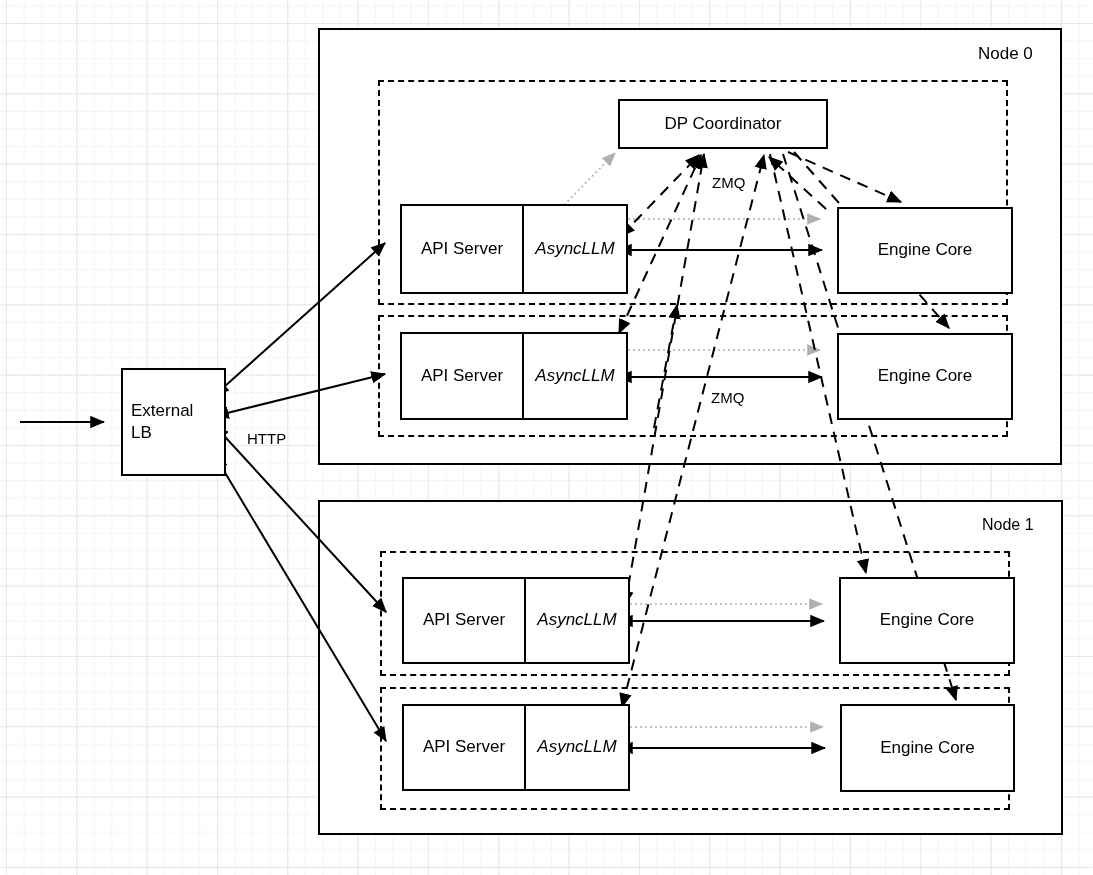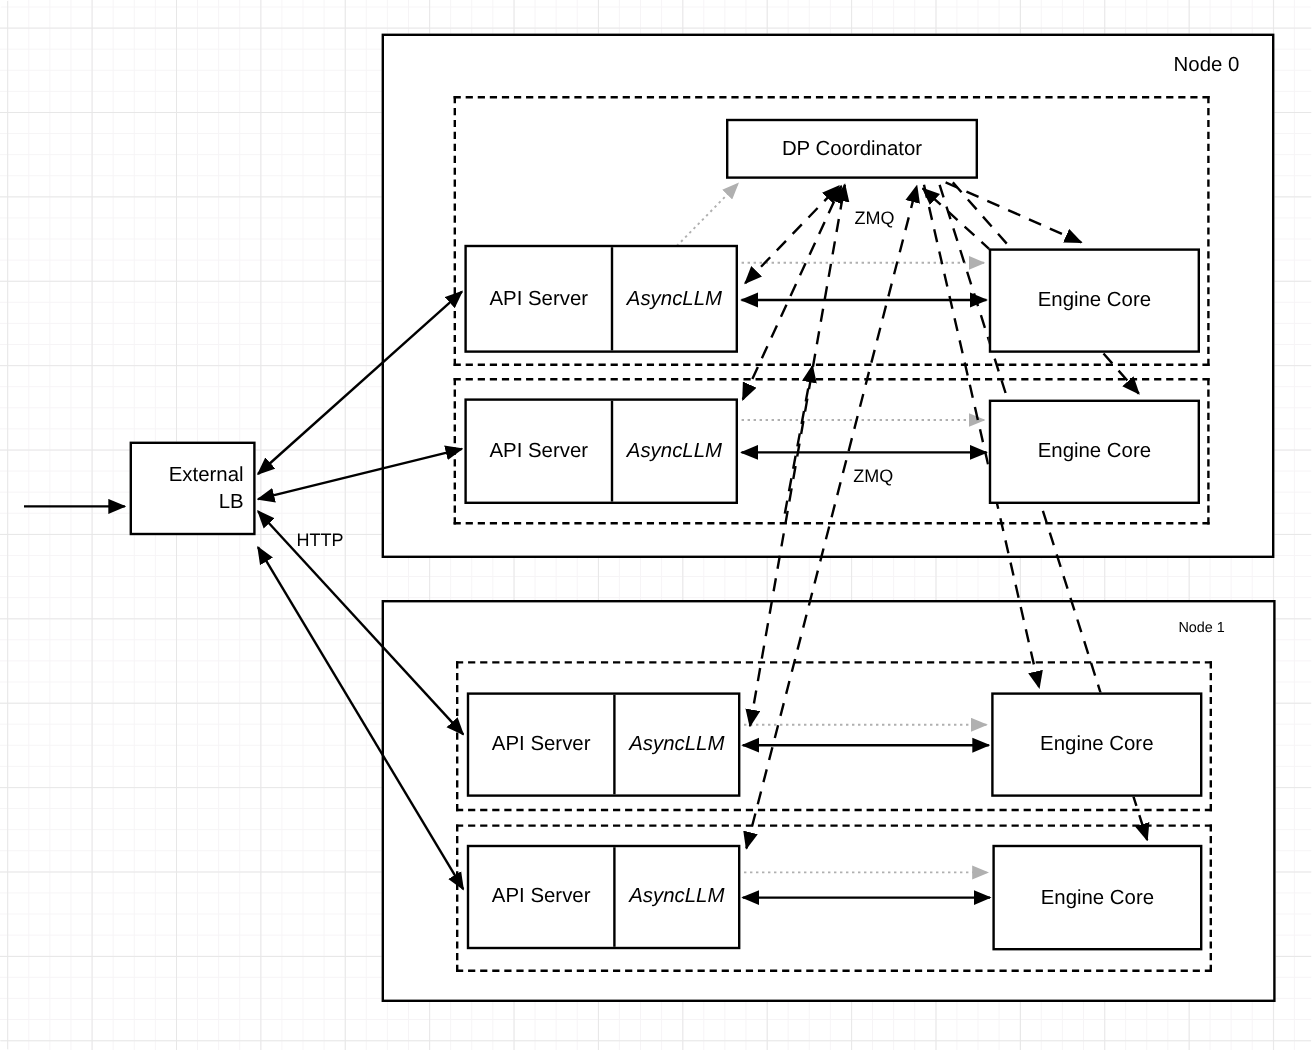--- a/index.html
+++ b/index.html
@@ -29,21 +29,21 @@
     background:transparent;z-index:2;
   }
   .wires{position:absolute;left:0;top:0;z-index:3;}
   .wires line{fill:none;}
   .s{stroke:#000;stroke-width:2;}
   .d{stroke:#000;stroke-width:2;stroke-dasharray:11 8;}
   .g{stroke:#b0b0b0;stroke-width:1.6;stroke-dasharray:2 3;}
   .box{
     position:absolute;background:#fff;border:2px solid #000;box-sizing:border-box;
     display:flex;align-items:center;justify-content:center;
-    font-size:17px;text-align:right;z-index:4;line-height:1.3;
+    font-size:17px;text-align:left;z-index:4;line-height:1.3;margin-left:13px;
   }
   .split{padding:0;}
   .split .cell{display:flex;align-items:center;justify-content:center;height:100%;}
   .split .cell-left{width:122px;border-right:2px solid #000;box-sizing:border-box;}
   .split .cell-right{flex:1;font-style:italic;}
   .elabel{position:absolute;font-size:15px;z-index:5;}
 </style>
 </head>
 <body>
 
@@ -93,23 +93,23 @@
     <line class="d" x1="788" y1="152" x2="901" y2="202" marker-end="url(#mb)"></line>
     <line class="d" x1="794" y1="152" x2="949" y2="328" marker-end="url(#mb)"></line>
     <line class="d" x1="770" y1="154" x2="866" y2="573" marker-end="url(#mb)"></line>
     <line class="d" x1="783" y1="154" x2="956" y2="700" marker-end="url(#mb)"></line>
 
     <line class="d" x1="826" y1="209" x2="769" y2="157" marker-end="url(#mb)"></line>
     <line class="d" x1="654" y1="428" x2="677" y2="305" marker-end="url(#mb)"></line>
   </svg>
 
   <div class="elabel" style="left:978px;top:44px;font-size:17px">Node 0</div>
-  <div class="elabel" style="left:982px;top:516px;font-size:12px">Node 1</div>
+  <div class="elabel" style="left:982px;top:516px;font-size:16px">Node 1</div>
 
-  <div class="box" style="left:108px;top:368px;width:105px;height:78px;padding:0 8px">
+  <div class="box" style="left:108px;top:368px;width:105px;height:108px;padding:0 8px">
     <span>External LB</span>
   </div>
 
   <div class="box" style="left:605px;top:99px;width:210px;height:50px">
     <span>DP Coordinator</span>
   </div>
 
   <div class="box split" style="left:387px;top:204px;width:228px;height:90px">
     <div class="cell cell-left">
       <span>API Server</span>
@@ -151,17 +151,17 @@
       <span>API Server</span>
     </div>
     <div class="cell cell-right">
       <span>AsyncLLM</span>
     </div>
   </div>
   <div class="box" style="left:827px;top:704px;width:175px;height:88px">
     <span>Engine Core</span>
   </div>
 
-  <div class="elabel" style="left:247px;top:442px">HTTP</div>
+  <div class="elabel" style="left:247px;top:430px">HTTP</div>
   <div class="elabel" style="left:712px;top:174px">ZMQ</div>
   <div class="elabel" style="left:711px;top:389px">ZMQ</div>
 
 </div>
 
 </body></html>

